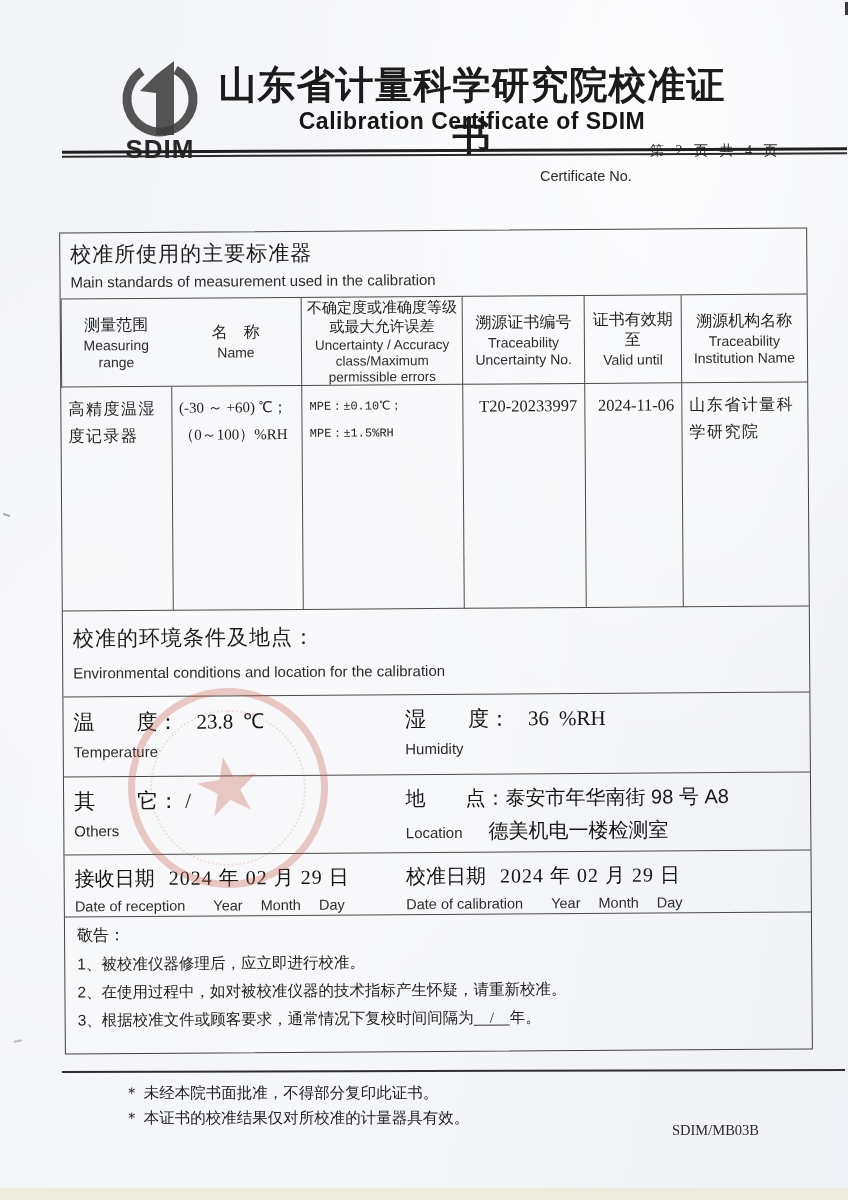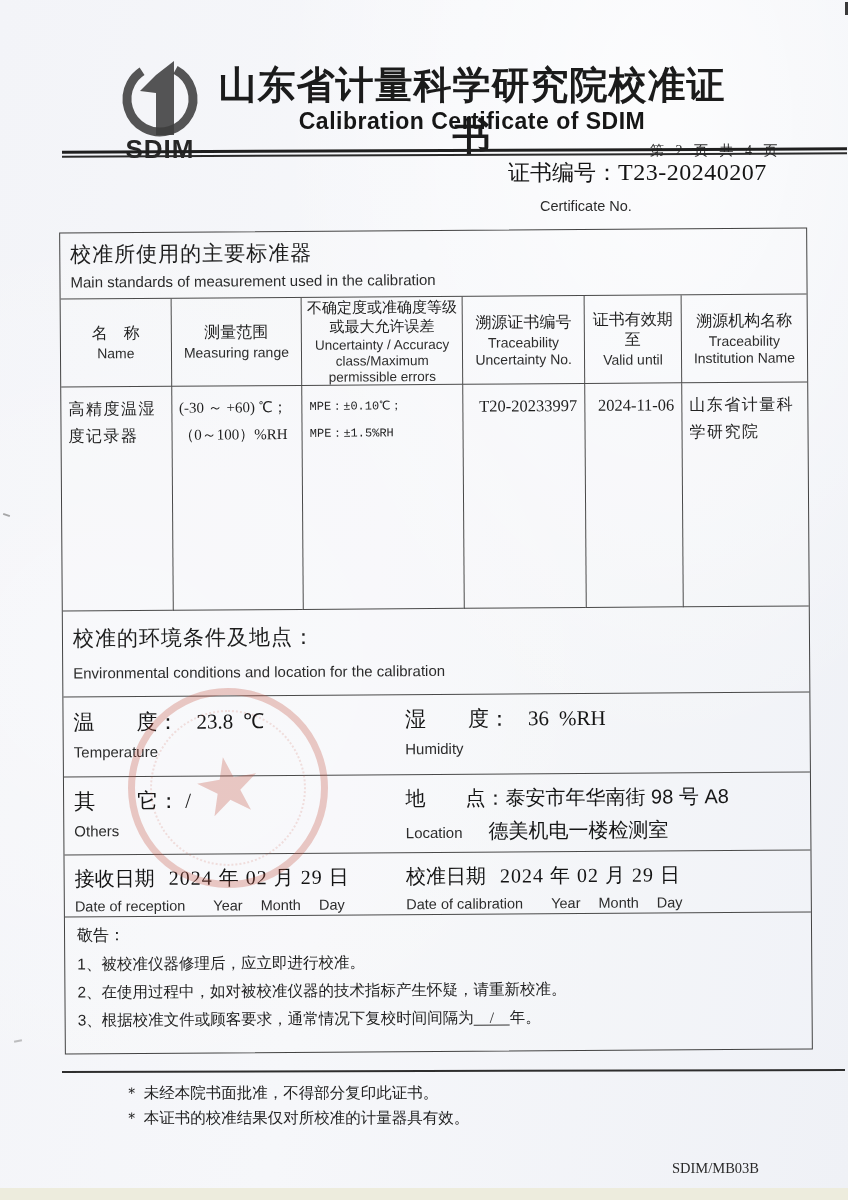--- a/index.html
+++ b/index.html
@@ -93,21 +93,21 @@
   .notice{flex:1;padding:8px 12px;box-sizing:border-box;}
   .notice-title{font-size:16px;color:#1c1c1c;margin-bottom:4px;}
   .notice-item{font-size:15.5px;color:#1f1f1f;line-height:28px;}
   .blank-slot{display:inline-block;width:36px;text-align:center;border-bottom:1px solid #333;
     font-family:"Liberation Serif",serif;line-height:15px;}
 
   
   .footer-rule{position:absolute;left:62px;top:1070px;width:783px;height:2.4px;background:#2e2e2e;transform:rotate(-0.15deg);}
   .footnotes{position:absolute;left:112px;top:1080px;margin-left:12px;}
   .footnote{font-size:15.5px;color:#222;line-height:25px;}
-  .form-code{position:absolute;left:672px;top:1122px;font-family:"Liberation Serif",serif;font-size:14.5px;color:#2a2a2a;margin-top:38px;}
+  .form-code{position:absolute;left:672px;top:1122px;font-family:"Liberation Serif",serif;font-size:14.5px;color:#2a2a2a;}
 
   
   .stamp{position:absolute;left:128px;top:688px;width:200px;height:200px;pointer-events:none;filter:blur(0.6px);}
   .stamp .ring{position:absolute;inset:0;border:7px solid rgba(197,84,67,0.30);border-radius:50%;}
   .stamp .ring2{position:absolute;inset:22px;border:2px dotted rgba(197,84,67,0.16);border-radius:50%;}
   .stamp .star{position:absolute;left:0;right:0;top:48px;text-align:center;font-size:78px;
     color:rgba(197,84,67,0.30);transform:rotate(-10deg);line-height:100px;}
 </style>
 </head>
 <body>
@@ -124,42 +124,39 @@
   </div>
   <div class="title-zh">山东省计量科学研究院校准证书</div>
   <div class="title-en">Calibration Certificate of SDIM</div>
   <div class="page-info">第 2 页 共 4 页</div>
   <div class="rule-double">
       <div class="r1"></div>
       <div class="r2"></div>
     </div>
 
   <div class="cert-block">
-    <div class="cert-line">
-      <span>证书编号：</span><span class="val">T23-20240207</span>
-    </div>
     <div class="cert-en">Certificate No.</div>
   </div>
 
   <div class="main-box">
 
     <div class="sec1">
       <div class="sec-title-zh">校准所使用的主要标准器</div>
       <div class="sec-title-en">Main standards of measurement used in the calibration</div>
     </div>
 
     <div class="grid">
 
+      <div class="gh bl">
+        <div class="h-zh">测量范围</div>
+        <div class="h-en">Measuring range</div>
+      </div>
       <div class="gh">
         <div class="h-zh">名　称</div>
         <div class="h-en">Name</div>
-      </div>
-      <div class="gh bl">
-        <div class="h-zh">测量范围</div>
-        <div class="h-en">Measuring range</div>
       </div>
       <div class="gh bl">
         <div class="h-zh" style="font-size:15px;line-height:19px;">不确定度或准确度等级或最大允许误差</div>
         <div class="h-en small">Uncertainty / Accuracy class/Maximum permissible errors</div>
       </div>
       <div class="gh bl">
         <div class="h-zh">溯源证书编号</div>
         <div class="h-en">Traceability Uncertainty No.</div>
       </div>
       <div class="gh bl">

